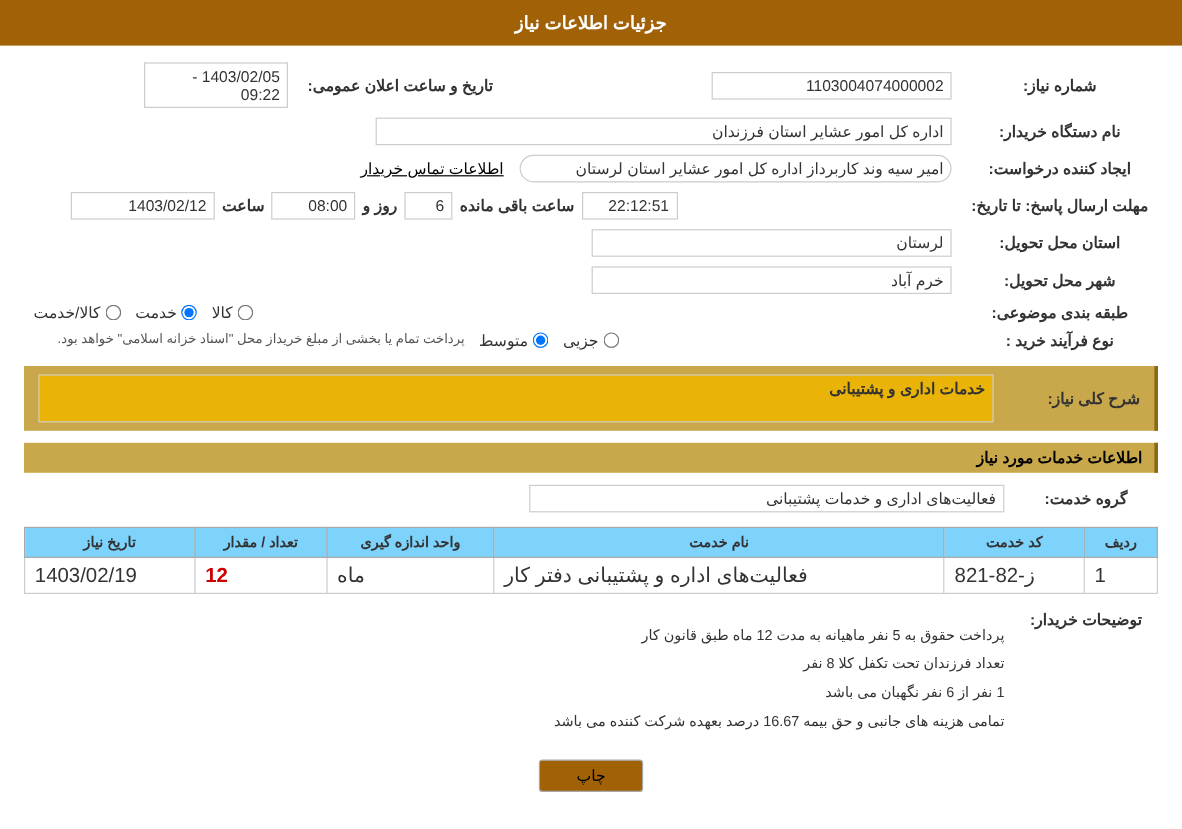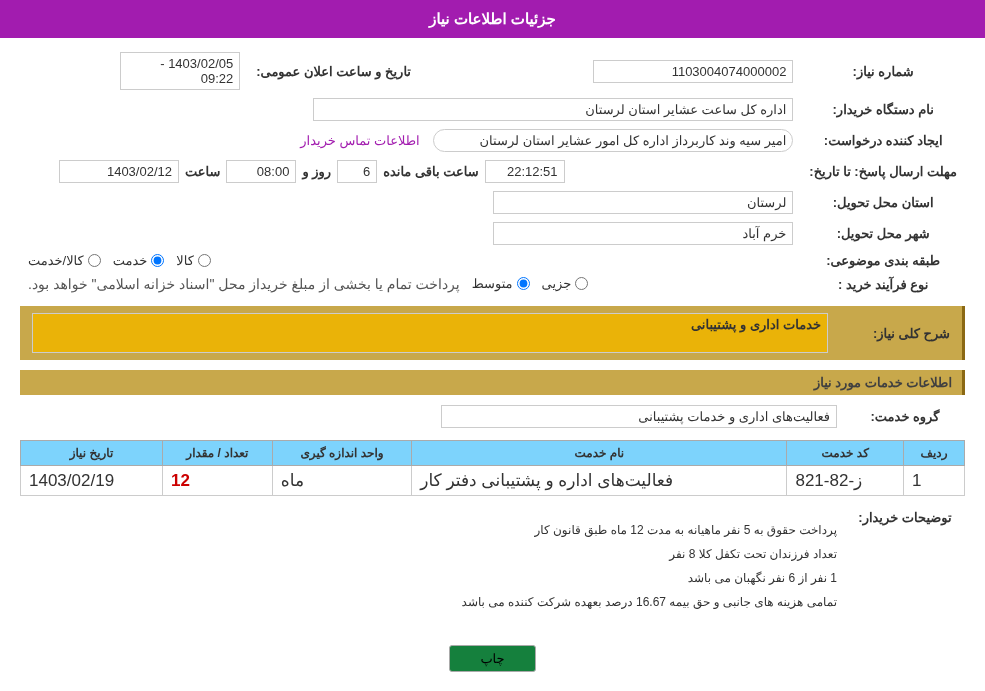--- a/index.html
+++ b/index.html
@@ -10,33 +10,33 @@
       direction: rtl;
       color: #333;
     }
     .page-wrapper {
       max-width: 985px;
       margin: 0 auto;
       background: #fff;
       min-height: 691px;
     }
     .header-bar {
-      background: #a21caf;
+      background: #a16207;
       color: #fff;
       text-align: center;
       padding: 10px 0;
       font-size: 15px;
       font-weight: bold;
     }
     .content {
       padding: 10px 20px;
     }
     .section-title {
       background: #c8a84b;
-      color: #404040;
+      color: #000000;
       font-weight: bold;
       font-size: 13px;
       padding: 5px 10px;
       margin: 10px 0 6px 0;
       border-right: 3px solid #8B6914;
     }
     .info-grid {
       width: 100%;
       border-collapse: collapse;
     }
@@ -74,21 +74,22 @@
       gap: 12px;
       flex-direction: row-reverse;
     }
     .radio-item {
       display: flex;
       align-items: center;
       gap: 4px;
       flex-direction: row-reverse;
     }
     .buyer-link {
-      color: #a21caf;
+      color: #000000;
+      text-decoration: underline;
       cursor: pointer;
     }
     .services-table {
       width: 100%;
       border-collapse: collapse;
       margin-top: 8px;
     }
     .services-table th {
       background: #7dd3fc;
       border: 1px solid #aaa;
@@ -123,22 +124,21 @@
     }
     .btn {
       padding: 5px 30px;
       font-size: 13px;
       font-family: Tahoma, Arial, sans-serif;
       border: 1px solid #aaa;
       cursor: pointer;
       border-radius: 3px;
     }
     .btn-print {
-      background: #15803d;
-      margin-top: 11px;
+      background: #a16207;
     }
     .btn-back {
       background: #e8e8e8;
     }
     .row-flex {
       display: flex;
       align-items: center;
       gap: 6px;
       padding-left: 31px;
     }
@@ -176,21 +176,21 @@
         <td style="width:20px"></td>
         <td class="label-cell">تاریخ و ساعت اعلان عمومی:</td>
         <td class="value-cell">
           <span class="input-box input-box-small">1403/02/05 - 09:22</span>
         </td>
       </tr>
 
       <tr>
         <td class="label-cell">نام دستگاه خریدار:</td>
         <td class="value-cell" colspan="4">
-          <span class="input-box" style="width:480px;">اداره کل ساعت عشایر استان لرستان</span>
+          <span class="input-box" style="width:480px;">اداره کل امور عشایر استان فرزندان</span>
         </td>
       </tr>
 
       <tr>
         <td class="label-cell">ایجاد کننده درخواست:</td>
         <td class="value-cell" colspan="4">
           <span class="input-box" style="width:360px; margin-left:10px;border-radius:18px;">امیر سیه وند کاربرداز اداره کل امور عشایر استان لرستان</span>
           <span class="buyer-link">اطلاعات تماس خریدار</span>
         </td>
       </tr>
@@ -241,21 +241,21 @@
               <input type="radio" name="category" style="">
             </label>
           </div>
         </td>
       </tr>
 
       <tr>
         <td class="label-cell">نوع فرآیند خرید :</td>
         <td class="value-cell" colspan="4">
           <div class="radio-group" style="align-items:flex-start; flex-wrap:wrap;">
-            <span style="font-size:14px; color:#555;">پرداخت تمام یا بخشی از مبلغ خریداز محل "اسناد خزانه اسلامی" خواهد بود.</span>
+            <span style="font-size:11px; color:#555;margin-left:20px;">پرداخت تمام یا بخشی از مبلغ خریداز محل "اسناد خزانه اسلامی" خواهد بود.</span>
             <label class="radio-item">
               <span>متوسط</span>
               <input type="radio" name="ptype" checked="" style="">
             </label>
             <label class="radio-item">
               <span>جزیی</span>
               <input type="radio" name="ptype" style="">
             </label>
           </div>
         </td>

